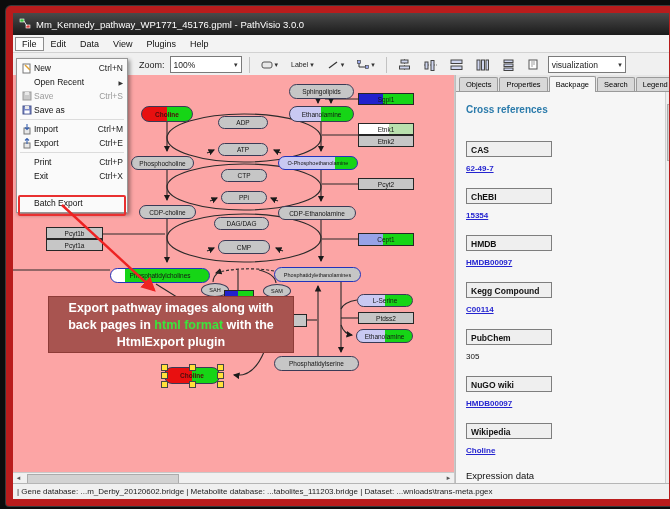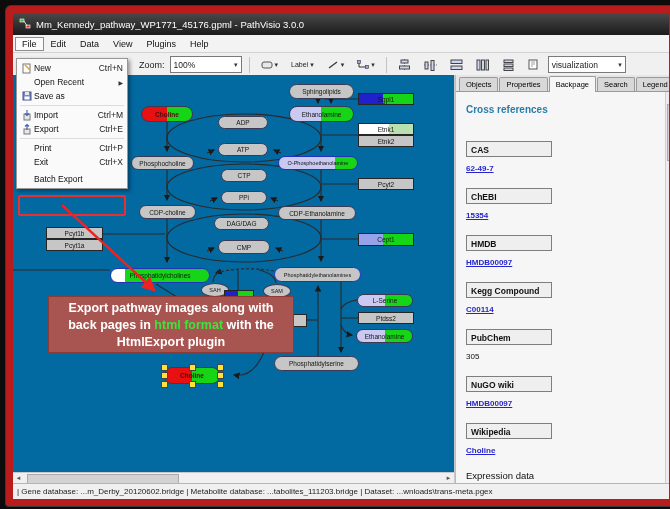--- a/index.html
+++ b/index.html
@@ -21,21 +21,21 @@
            font-size:9px;color:#222;padding-left:126px;gap:5px;}
   .combo{border:1px solid #7a7a7a;background:#fff;height:15px;display:flex;align-items:center;
          justify-content:space-between;padding:0 3px;font-size:8.5px;}
   .combo .car{color:#333;font-size:7px;margin-left:4px;}
   .tbtn{display:flex;align-items:center;gap:2px;padding:1px 3px;border:1px solid transparent;}
   .tsep{width:1px;height:16px;background:#c2c2c2;margin:0 2px;}
   .car7{font-size:7px;color:#333;}
   
   .content{position:absolute;left:0;top:62px;right:0;bottom:15px;display:flex;}
   .canvas-col{width:441px;display:flex;flex-direction:column;}
-  .canvas{position:relative;width:441px;height:398px;background:#0369a1;overflow:hidden;}
+  .canvas{position:relative;width:441px;height:398px;background:#fca5a5;overflow:hidden;}
   .edges{position:absolute;left:0;top:0;z-index:1;}
   
   .hscroll{height:11px;background:#f0f0f0;border-top:1px solid #c9c9c9;position:relative;}
   .hthumb{position:absolute;left:14px;top:1px;width:150px;height:8px;background:#d2d2d2;border:1px solid #ababab;}
   .sarrow{position:absolute;top:1px;width:11px;height:9px;font-size:6px;color:#555;text-align:center;line-height:9px;}
   .vscroll{width:11px;background:#f0f0f0;border-left:1px solid #c9c9c9;position:relative;}
   .vthumb{position:absolute;top:13px;left:1px;width:8px;height:70px;background:#d2d2d2;border:1px solid #ababab;}
   .varrow{position:absolute;left:0;width:10px;height:11px;font-size:6px;color:#555;text-align:center;line-height:11px;}
   
   .nd{position:absolute;box-sizing:border-box;display:flex;align-items:center;justify-content:center;
@@ -349,20 +349,30 @@
           </svg>
         </span>
       <span class="lb">New</span>
       <span class="sc">Ctrl+N</span>
     </div>
     <div class="pitem">
       <span class="ic"></span>
       <span class="lb">Open Recent</span>
       <span class="sub-ar">▶</span>
     </div>
+    <div class="pitem dis">
+      <span class="ic">
+          <svg width="10" height="10" viewBox="0 0 10 10">
+            <rect x="1" y="1" width="8" height="8" fill="#c9c9c9" stroke="#999"></rect>
+            <rect x="3" y="1" width="4" height="3" fill="#e8e8e8"></rect>
+          </svg>
+        </span>
+      <span class="lb">Save</span>
+      <span class="sc">Ctrl+S</span>
+    </div>
     <div class="pitem">
       <span class="ic">
           <svg width="10" height="10" viewBox="0 0 10 10">
             <rect x="1" y="1" width="8" height="8" fill="#7a88c8" stroke="#44508a"></rect>
             <rect x="3" y="1" width="4" height="3" fill="#e8e8e8"></rect>
             <rect x="2.5" y="5.5" width="5" height="3" fill="#fff"></rect>
           </svg>
         </span>
       <span class="lb">Save as</span>
       <span class="sc"></span>
@@ -392,21 +402,21 @@
     <div class="pitem">
       <span class="ic"></span>
       <span class="lb">Print</span>
       <span class="sc">Ctrl+P</span>
     </div>
     <div class="pitem">
       <span class="ic"></span>
       <span class="lb">Exit</span>
       <span class="sc">Ctrl+X</span>
     </div>
-    <div class="pitem" style="margin-top:3px">
+    <div class="pitem" style="margin-top:13px">
       <span class="ic"></span>
       <span class="lb">Batch Export</span>
     </div>
     <div class="batch-hl"></div>
   </div>
 
   <div class="statusbar">
     <span>| Gene database: ...m_Derby_20120602.bridge | Metabolite database: ...tabolites_111203.bridge | Dataset: ...wnloads\trans-meta.pgex</span>
   </div>
 </div>

